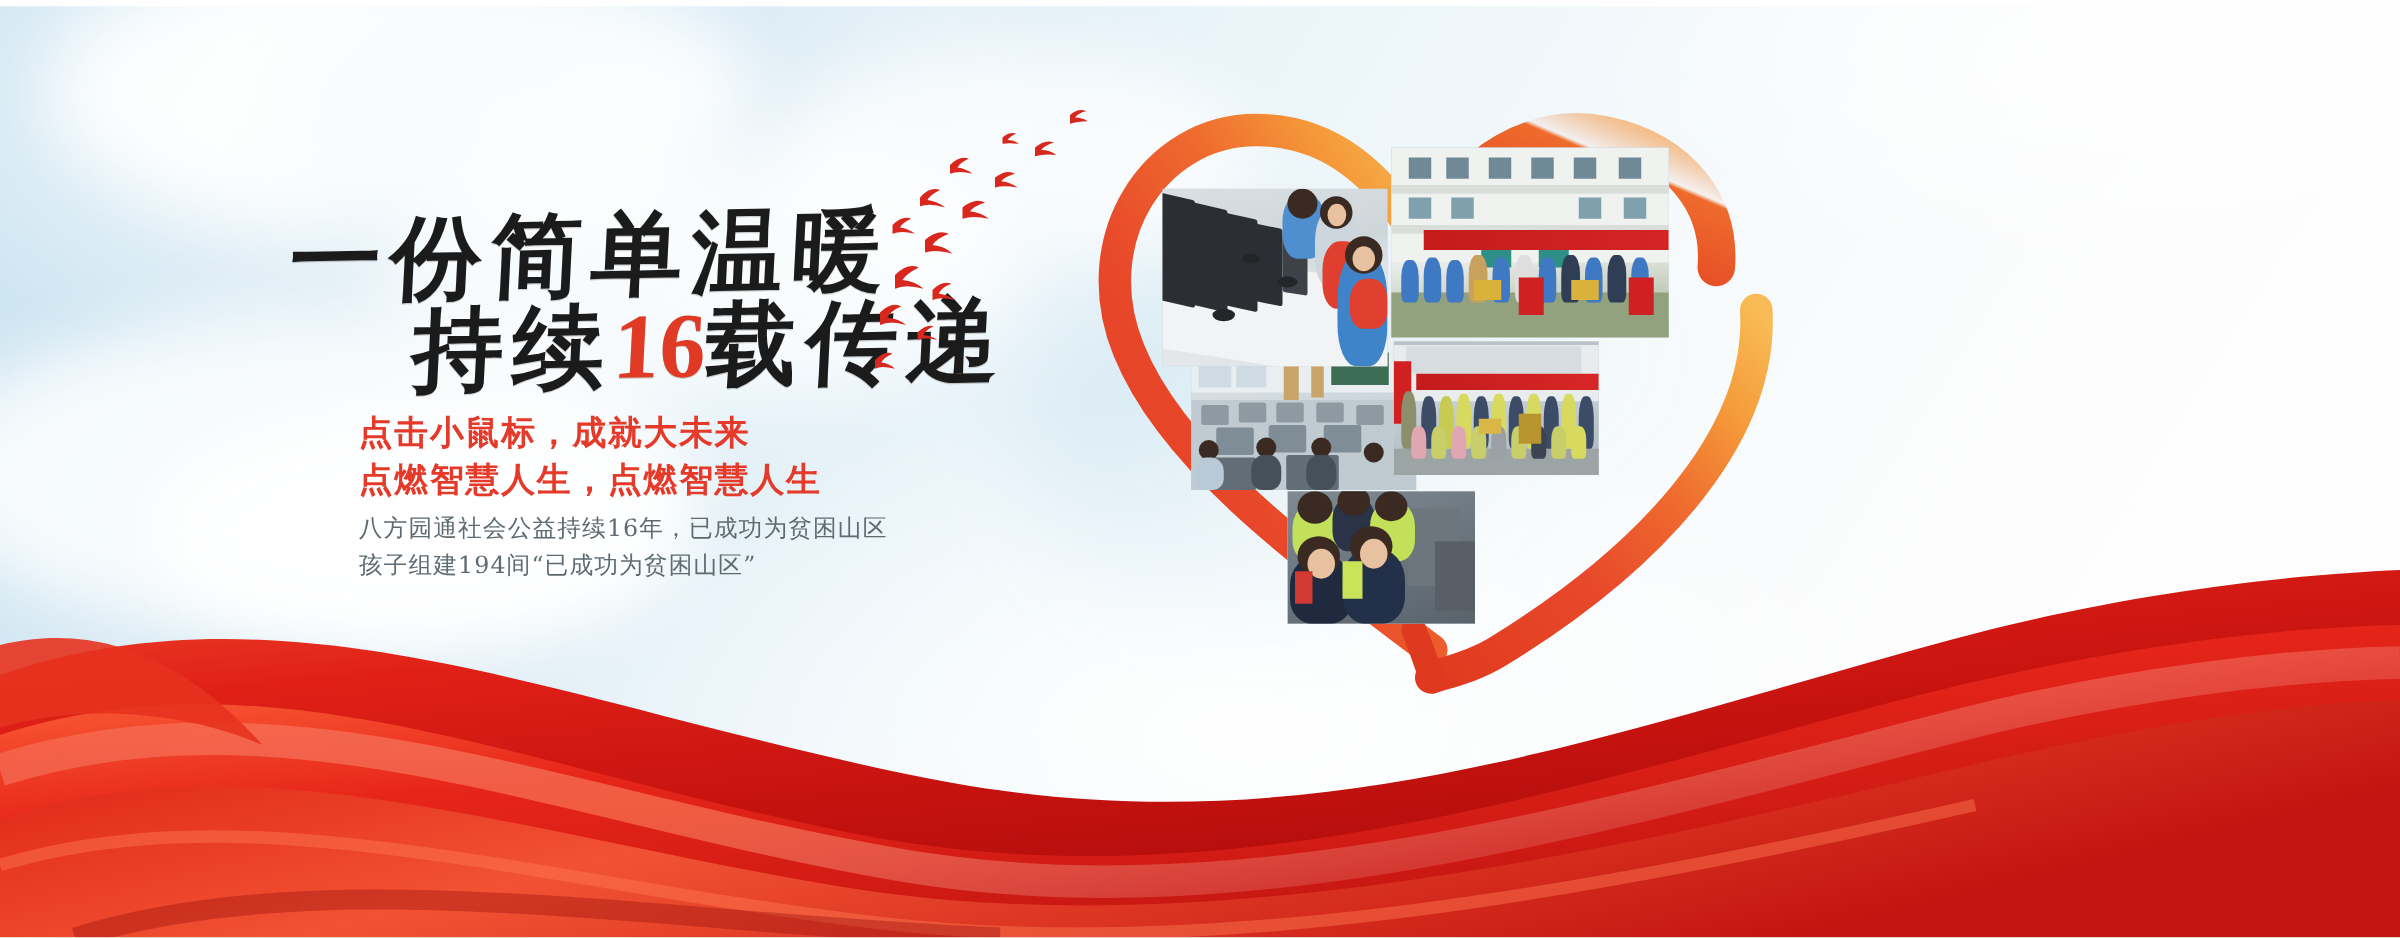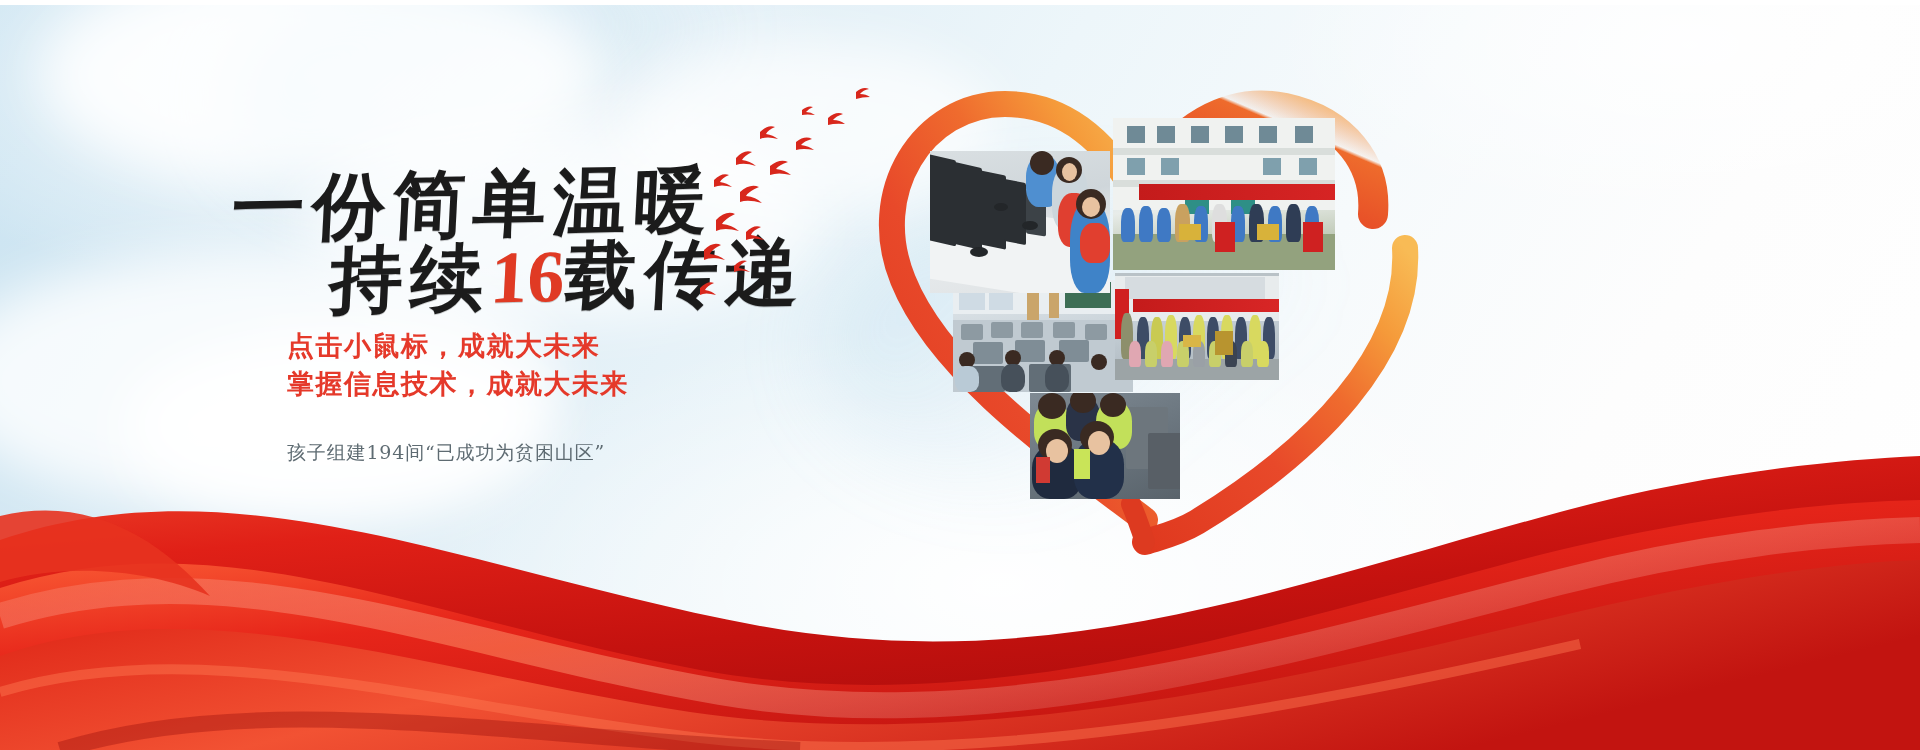--- a/index.html
+++ b/index.html
@@ -129,22 +129,23 @@
 
   <div class="text-block">
 
     <div class="headline headline-1">一份简单温暖</div>
 
     <div class="headline headline-2">
       <span>持续</span><span class="hl-red">16</span><span>载传递</span>
     </div>
 
     <div class="sub-red sub-red-1">点击小鼠标，成就大未来</div>
-    <div class="sub-red sub-red-2">掌握信息技术，成就大未来</div>
-
+    <div class="sub-red sub-red-2">点燃智慧人生，点燃智慧人生</div>
+
+    <div class="body-text body-1">八方园通社会公益持续16年，已成功为贫困山区</div>
     <div class="body-text body-2">孩子组建194间“已成功为贫困山区”</div>
   </div>
 
   <div class="birds">
     <svg width="200" height="230" viewBox="0 0 200 230">
       <g fill="#d8271c">
         <path d="M156 12 q7-6 13-3 q-6 1-9 5 q6 0 10 3 q-8 0-14 2 z"></path>
         <path d="M128 38 q8-7 15-4 q-7 2-10 6 q7 0 12 4 q-10-1-17 1 z"></path>
         <path d="M102 30 q6-5 11-3 q-5 2-7 5 q5 0 9 3 q-8-1-13 0 z"></path>
         <path d="M96 62 q9-7 16-3 q-8 2-11 6 q8 1 13 5 q-11-2-18 0 z"></path>

